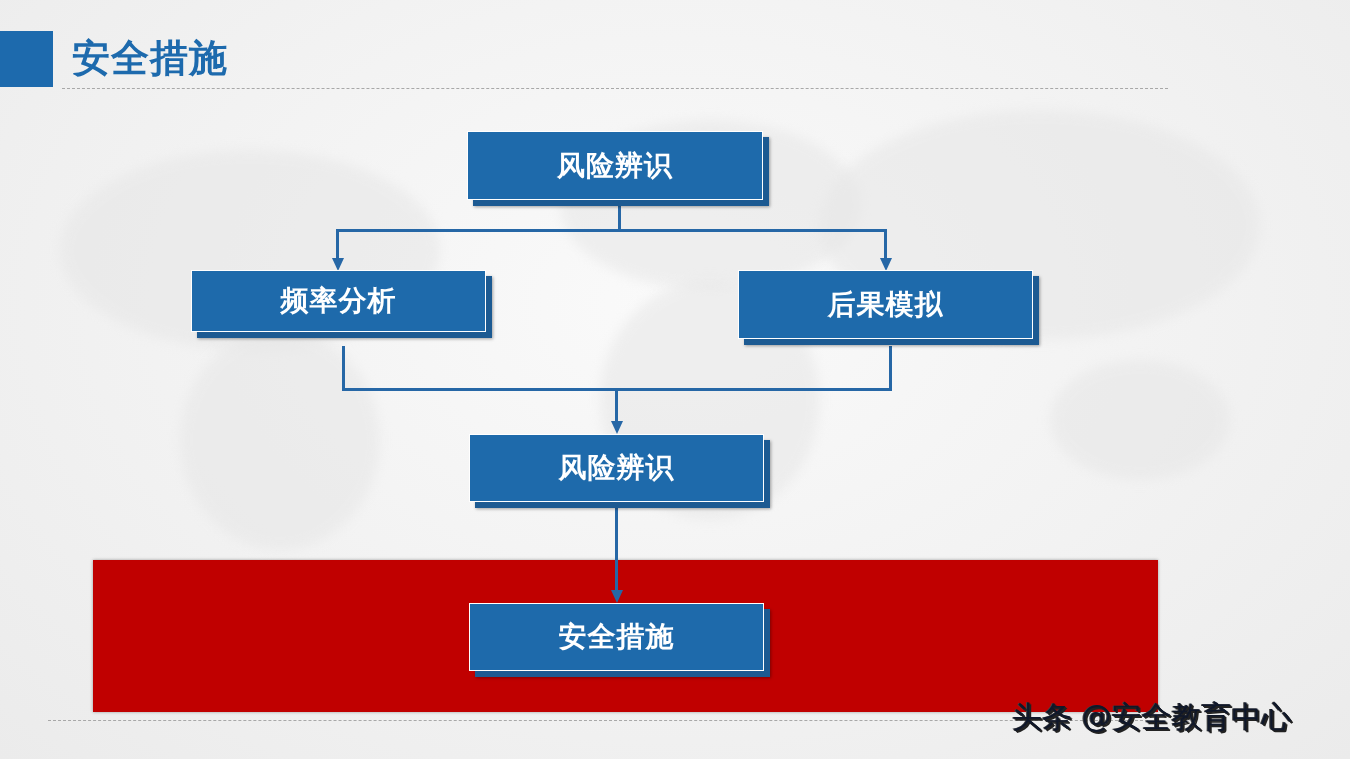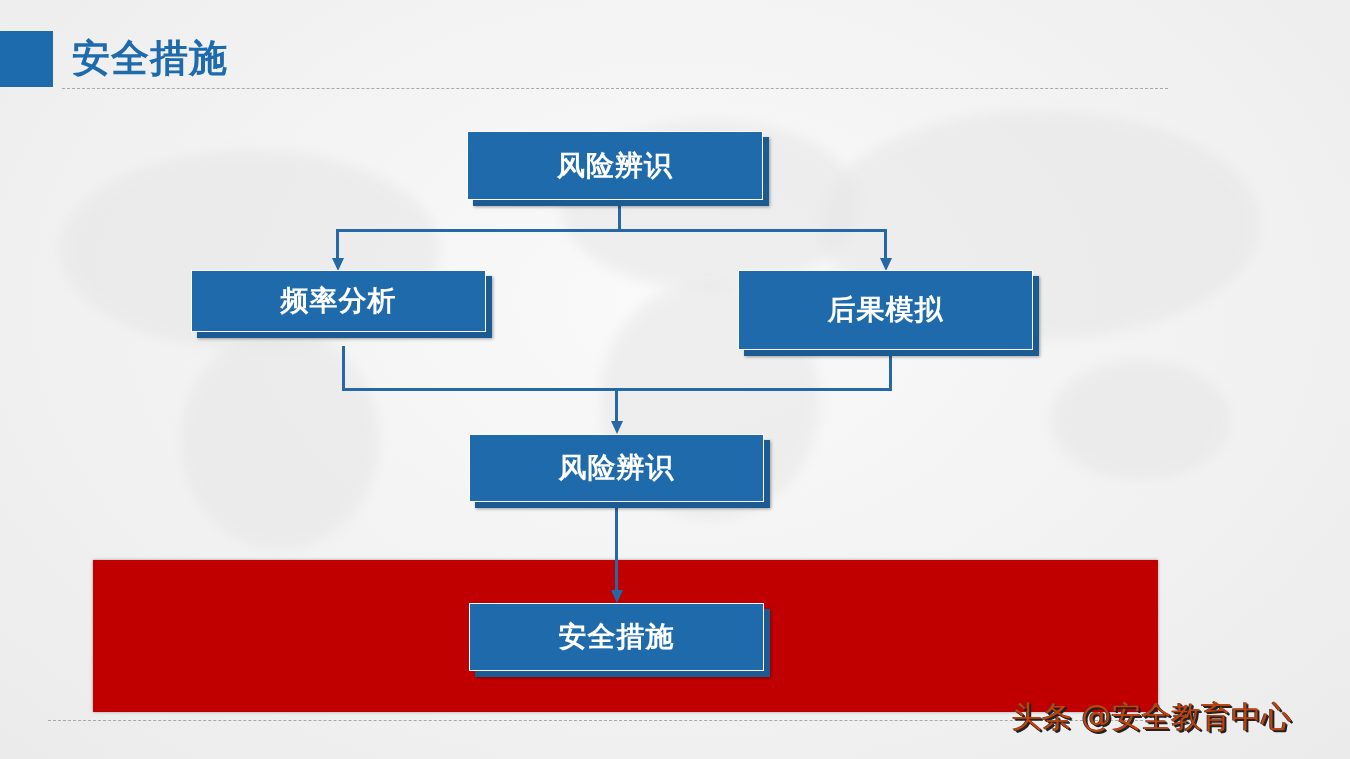--- a/index.html
+++ b/index.html
@@ -10,21 +10,21 @@
   .title-block{position:absolute;left:0;top:31px;width:53px;height:56px;background:#1d6aad;}
   .title{position:absolute;left:72px;top:30px;font-size:38px;font-weight:bold;color:#1d6aad;letter-spacing:1px;line-height:56px;}
   .dash-top{position:absolute;left:62px;top:88px;width:1106px;border-top:1px dashed #a8a8a8;}
   .dash-bottom{position:absolute;left:48px;top:720px;width:1100px;border-top:1px dashed #a8a8a8;}
   .red-panel{position:absolute;left:93px;top:560px;width:1065px;height:152px;background:#c00000;box-shadow:0 0 3px rgba(0,0,0,.35);}
   .node{position:absolute;background:#1e6aab;border:1.5px solid #ffffff;
     color:#fff;font-weight:bold;font-size:28px;display:flex;align-items:center;justify-content:center;
     box-shadow:6px 6px 0 #1c5a92, 7px 7px 3px rgba(0,0,0,.35);box-sizing:border-box;letter-spacing:1px;}
   .line{position:absolute;background:#2667a6;}
   .arrow{position:absolute;width:0;height:0;border-left:6px solid transparent;border-right:6px solid transparent;border-top:13px solid #2667a6;}
-  .watermark{position:absolute;left:1012px;top:697px;font-size:30px;color:#c2410c;
+  .watermark{position:absolute;left:1012px;top:697px;font-size:30px;color:#0f172a;
     text-shadow:1px 1px 0 #222,2px 2px 0 #222,-1px 0 0 #444;letter-spacing:0px;white-space:nowrap;}
 </style>
 </head>
 <body>
 
 <div class="map-blob" style="left:60px;top:150px;width:380px;height:200px;"></div>
 <div class="map-blob" style="left:180px;top:330px;width:200px;height:220px;"></div>
 <div class="map-blob" style="left:560px;top:120px;width:300px;height:170px;"></div>
 <div class="map-blob" style="left:600px;top:280px;width:220px;height:240px;"></div>
 <div class="map-blob" style="left:820px;top:110px;width:440px;height:230px;"></div>
@@ -47,18 +47,18 @@
 <div class="line" style="left:889px;top:346px;width:3px;height:44px;"></div>
 <div class="line" style="left:342px;top:388px;width:550px;height:3px;"></div>
 <div class="line" style="left:615px;top:388px;width:3px;height:33px;"></div>
 <div class="arrow" style="left:611px;top:421px;"></div>
 
 <div class="line" style="left:615px;top:502px;width:3px;height:88px;"></div>
 <div class="arrow" style="left:611px;top:590px;"></div>
 
 <div class="node" style="left:467px;top:131px;width:296px;height:69px;">风险辨识</div>
 <div class="node" style="left:191px;top:270px;width:295px;height:62px;">频率分析</div>
-<div class="node" style="left:738px;top:270px;width:295px;height:80px;">后果模拟</div>
+<div class="node" style="left:738px;top:270px;width:295px;height:69px;">后果模拟</div>
 <div class="node" style="left:469px;top:434px;width:295px;height:68px;">风险辨识</div>
 <div class="node" style="left:469px;top:603px;width:295px;height:68px;">安全措施</div>
 
 <div class="dash-bottom"></div>
 <div class="watermark">头条 @安全教育中心</div>
 
 </body></html>

